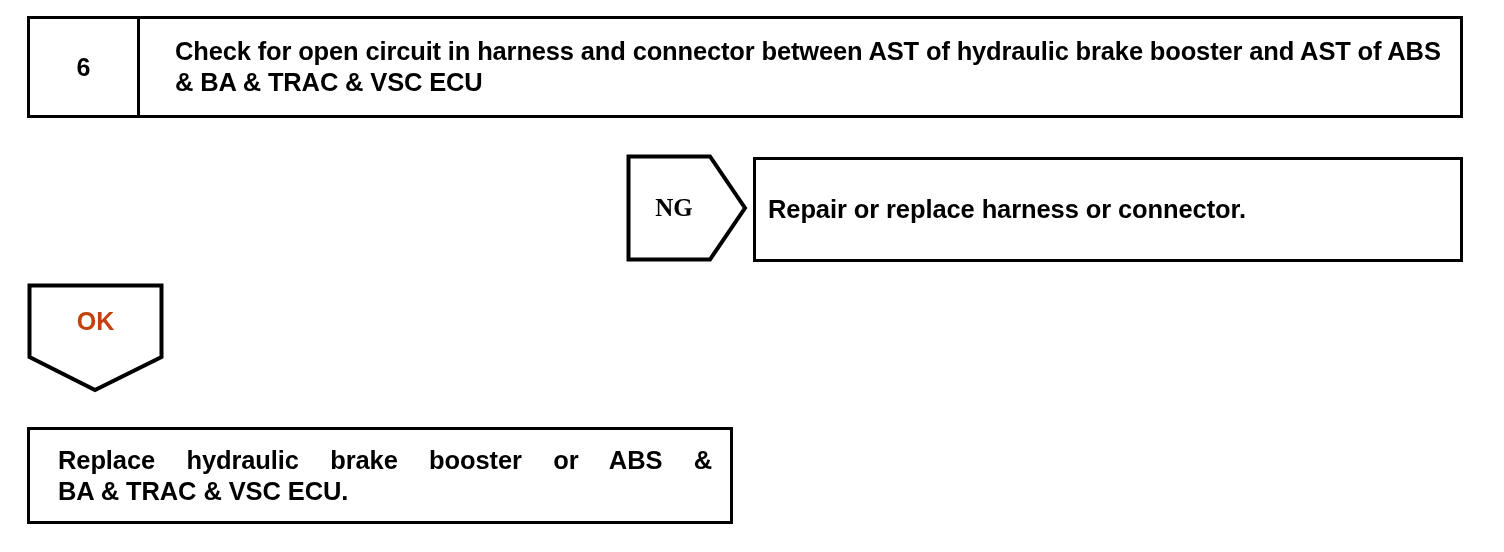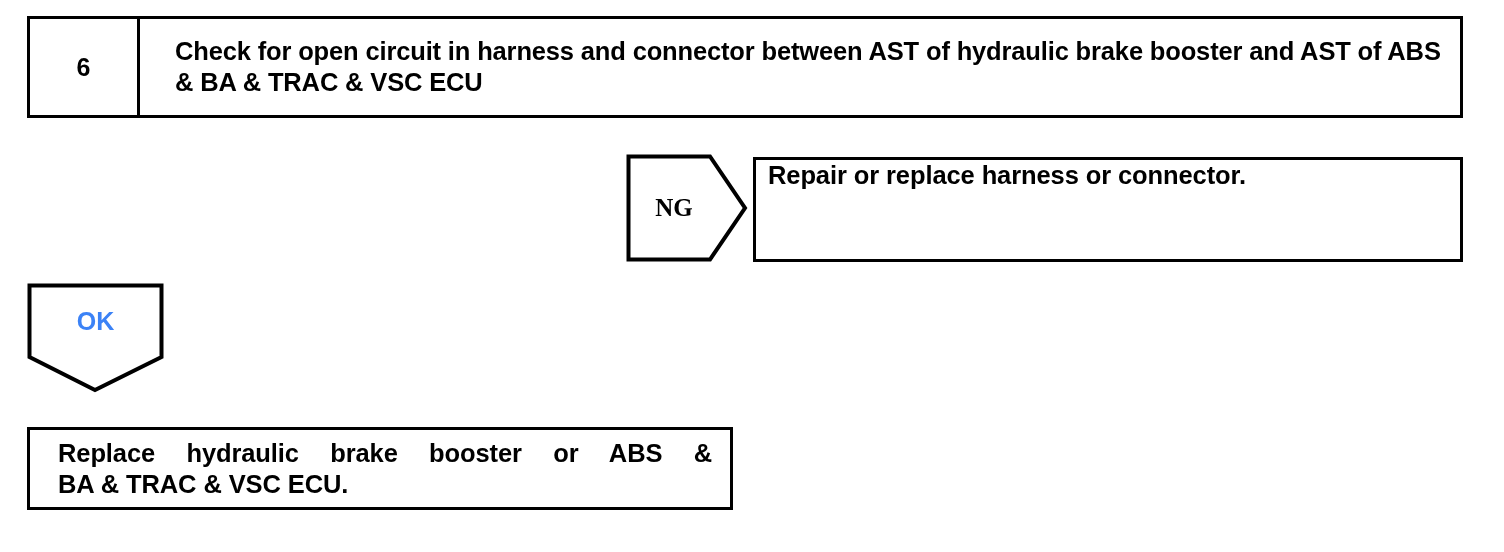--- a/index.html
+++ b/index.html
@@ -97,21 +97,21 @@
   .repair-box {
     position: absolute;
     left: 753px;
     top: 157px;
     width: 710px;
     height: 105px;
     border: 3px solid #000;
     box-sizing: border-box;
     background: #fff;
     display: flex;
-    align-items: flex-start;
+    align-items: center;
     padding-left: 12px;
   }
   .repair-text {
     font-size: 25.5px;
     font-weight: bold;
     color: #000;
     line-height: 1.2;
     letter-spacing: -0.1px;
   }
 
@@ -128,31 +128,31 @@
     position: absolute;
     left: 27px;
     top: 283px;
     width: 137px;
     height: 76px;
     display: flex;
     align-items: center;
     justify-content: center;
     font-size: 25px;
     font-weight: bold;
-    color: #3b82f6;
+    color: #c2410c;
     pointer-events: none;
   }
 
   
   .result-box {
     position: absolute;
     left: 27px;
     top: 427px;
     width: 706px;
-    height: 83px;
+    height: 97px;
     border: 3px solid #000;
     box-sizing: border-box;
     background: #fff;
     display: flex;
     align-items: center;
     padding: 0 18px 0 28px;
   }
   .result-text {
     font-size: 25.5px;
     font-weight: bold;

